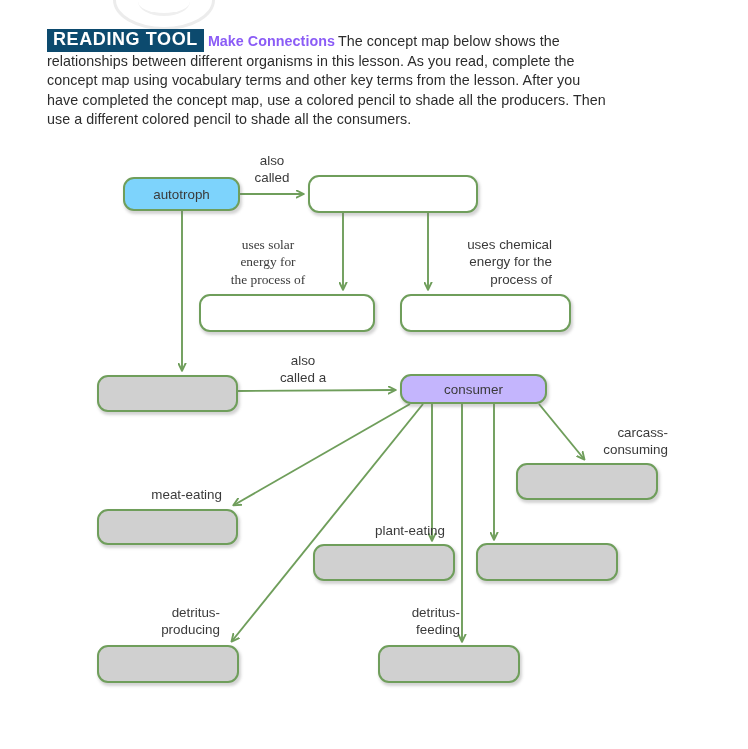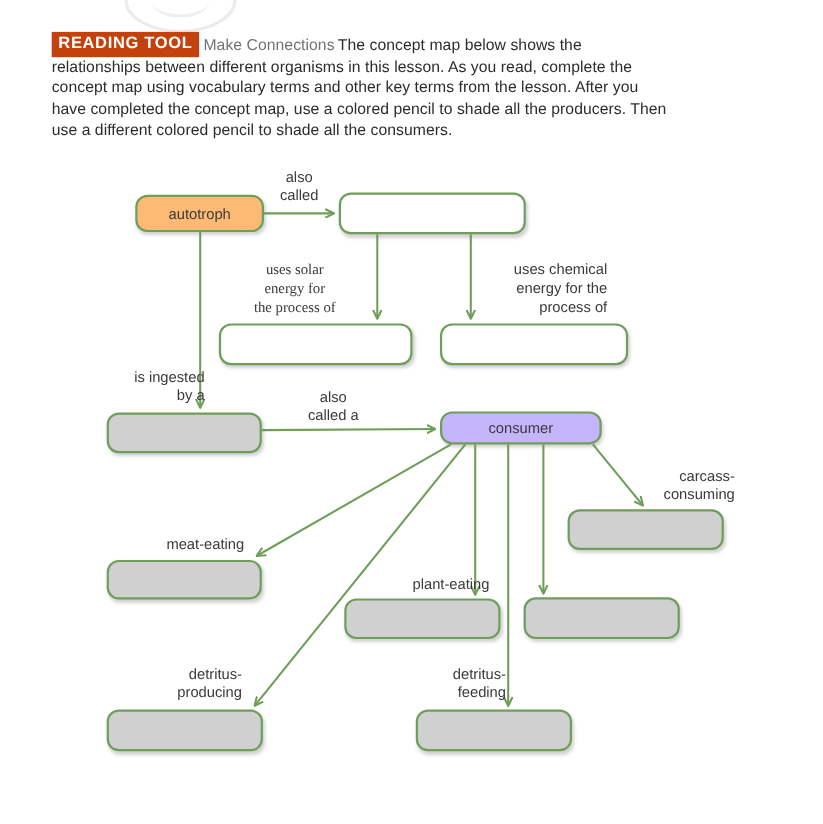--- a/index.html
+++ b/index.html
@@ -46,32 +46,32 @@
     left: 47px;
     top: 29px;
     width: 566px;
     font-size: 14.3px;
     line-height: 19.6px;
     color: #2c2c2c;
     letter-spacing: 0.05px;
   }
   #reading-tool-badge {
     display: inline-block;
-    background: #c2410c;
+    background: #0c4a6e;
     color: #ffffff;
     font-weight: bold;
-    font-size: 15px;
+    font-size: 18px;
     letter-spacing: 0.6px;
     padding: 1px 6px 2px 6px;
     vertical-align: 1px;
     margin-right: 4px;
   }
   #intro-heading {
-    font-weight: normal;
-    color: #737373;
+    font-weight: bold;
+    color: #8b5cf6;
     margin-right: 3px;
   }
 
   
   #map {
     position: absolute;
     left: 0;
     top: 0;
     width: 748px;
     height: 749px;
@@ -92,21 +92,21 @@
     border-radius: 11px;
     display: flex;
     align-items: center;
     justify-content: center;
     font-size: 13.4px;
     color: #3a3a3a;
     box-shadow: 1.5px 2.5px 3px rgba(120,120,120,0.33);
   }
   .node.empty-white { background: #ffffff; }
   .node.filled-gray { background: #d0d0d0; }
-  .node.labeled-white { background: #fdba74; }
+  .node.labeled-white { background: #7dd3fc; }
   .node.labeled-gray { background: #c4b5fd; }
 
   .edge-label {
     position: absolute;
     font-size: 13.4px;
     line-height: 17.4px;
     color: #3a3a3a;
     white-space: pre-line;
   }
   .edge-label.ta-right { text-align: right; }
@@ -208,22 +208,20 @@
 called</div>
 
   <div class="edge-label ta-center" style="left:206px;top:236px;width:124px;font-family:Liberation Serif, serif;">uses solar
 energy for
 the process of</div>
 
   <div class="edge-label ta-left" style="left:436px;top:236px;width:116px;">uses chemical
 energy for the
 process of</div>
 
-  <div class="edge-label ta-right" style="left:86px;top:334px;width:100px;">is ingested
-by a</div>
 
   <div class="edge-label ta-center" style="left:262px;top:352px;width:82px;">also
 called a</div>
 
   <div class="edge-label ta-right" style="left:572px;top:424px;width:96px;">carcass-
 consuming</div>
 
   <div class="edge-label ta-left" style="left:112px;top:486px;width:110px;">meat-eating</div>
 
   <div class="edge-label ta-left" style="left:335px;top:522px;width:100px;margin-left:10px;">plant-eating</div>

